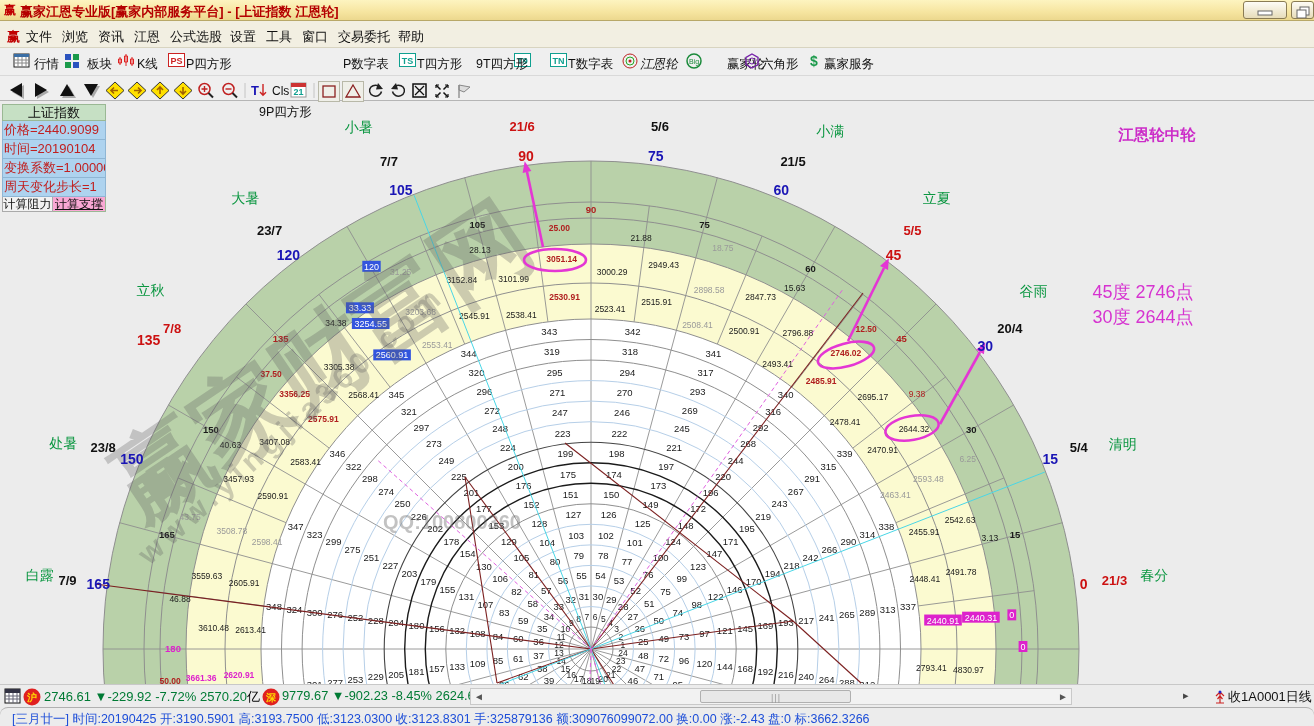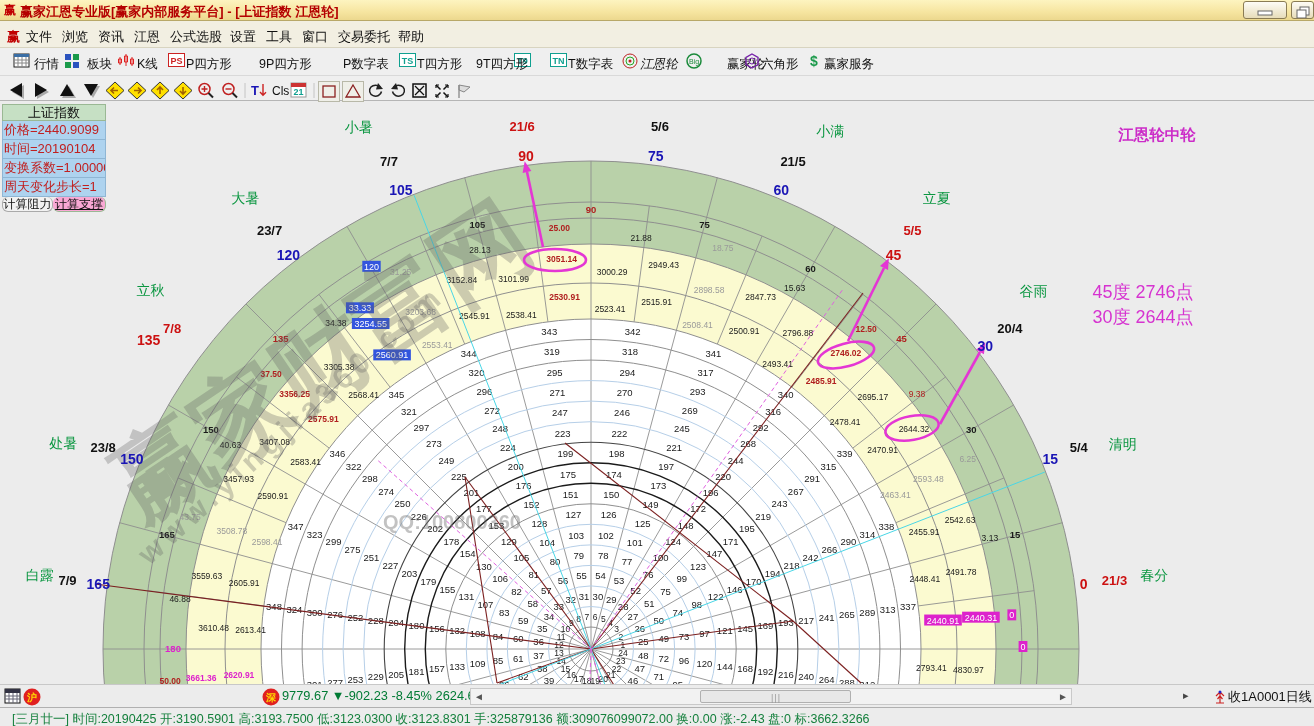--- a/index.html
+++ b/index.html
@@ -14,23 +14,23 @@
 #menubar{top:21px;height:27px;background:#f2efe2;border-bottom:1px solid #d8d4c0;}
 .menuitem{position:absolute;top:7px;font-size:13px;color:#111;}
 #toolbar1{top:48px;height:28px;background:#efefef;border-bottom:1px solid #d9d9d9;}
 #toolbar2{top:76px;height:25px;background:#efefef;border-bottom:1px solid #b5b5b5;}
 .tbtext{position:absolute;top:8px;font-size:12.5px;color:#111;}
 .tico{position:absolute;top:5px;}
 #panel{position:absolute;left:2px;top:104px;width:104px;z-index:6;font-size:13px;}
 #panel .hd{background:#c6e0c4;border:1px solid #9ab894;color:#111;text-align:center;height:17px;line-height:16px;}
 #panel .row{background:#aed3ef;border:1px solid #8fb6d4;border-top:none;color:#c02020;height:19px;line-height:18px;padding-left:1px;white-space:nowrap;overflow:hidden;}
 #panel .btns{display:flex;}
-#panel .btns div{height:15px;line-height:14px;font-size:12px;text-align:center;color:#111;white-space:nowrap;overflow:hidden;border-radius:6px;}
+#panel .btns div{height:15px;line-height:14px;font-size:12px;text-align:center;color:#111;white-space:nowrap;overflow:hidden;}
 #marketbar{top:684px;height:23px;background:#ececec;border-top:1px solid #c8c8c8;font-size:13px;}
-#statusbar{top:707px;height:19px;background:#ececec;border-top:1px solid #b0b0b0;font-size:12.5px;color:#15803d;}
+#statusbar{top:707px;height:19px;background:#ececec;border-top:1px solid #b0b0b0;font-size:12.5px;color:#1d4ed8;border-radius:8px;}
 .grn{color:#007a34;}
 #mtext{position:absolute;left:44px;top:3px;white-space:nowrap;}
 #stext{position:absolute;left:12px;top:3px;white-space:nowrap;}
 .wbtn{position:absolute;top:1px;height:18px;background:linear-gradient(#fdfcf6,#e7ddba);border:1px solid #8a7c54;border-radius:3px;}
 #scrollh{position:absolute;left:470px;top:3px;width:602px;height:17px;background:#f2f2f2;border:1px solid #c9c9c9;}
 #scrollh .thumb{position:absolute;left:229px;top:1px;width:151px;height:13px;background:#e8e8e8;border:1px solid #b0b0b0;border-radius:2px;}
 .sarr{position:absolute;top:2px;font-size:10px;color:#555;}
 </style>
 </head>
 <body>
@@ -549,21 +549,21 @@
       <div class="tbtext" style="left: 137px;">K线</div>
       <div class="tico" style="left: 168px;"><svg width="18" height="15">
           <rect x="0.5" y="0.5" width="16" height="13" fill="#fff" stroke="#cc2222"></rect>
           <text x="8.5" y="11" font-size="9" font-weight="bold" fill="#cc2222" text-anchor="middle" font-family="Liberation Sans">PS</text>
         </svg></div>
       <div class="tbtext" style="left: 186px;">P四方形</div>
       <div class="tico" style="left: 240px; margin-top: 24px;"><svg width="18" height="15">
           <rect x="0.5" y="0.5" width="16" height="13" fill="#fff" stroke="#aa22aa"></rect>
           <text x="8.5" y="11" font-size="9" font-weight="bold" fill="#aa22aa" text-anchor="middle" font-family="Liberation Sans">P9</text>
         </svg></div>
-      <div class="tbtext" style="left: 259px;">9P四方形</div>
+      <div class="tbtext" style="left: 259px; margin-top: 48px;">9P四方形</div>
       <div class="tico" style="left: 339px; margin-top: 28px;"><svg width="18" height="15">
           <rect x="0.5" y="0.5" width="16" height="13" fill="#fff" stroke="#aa1133"></rect>
           <text x="8.5" y="11" font-size="9" font-weight="bold" fill="#aa1133" text-anchor="middle" font-family="Liberation Sans">PN</text>
         </svg></div>
       <div class="tbtext" style="left: 343px;">P数字表</div>
       <div class="tico" style="left: 399px;"><svg width="18" height="15">
           <rect x="0.5" y="0.5" width="16" height="13" fill="#fff" stroke="#0fa090"></rect>
           <text x="8.5" y="11" font-size="9" font-weight="bold" fill="#0fa090" text-anchor="middle" font-family="Liberation Sans">TS</text>
         </svg></div>
       <div class="tbtext" style="left: 417px;">T四方形</div>
@@ -695,20 +695,21 @@
   <div class="row">时间=20190104</div>
   <div class="row">变换系数=1.00000</div>
   <div class="row">周天变化步长=1</div>
   <div class="btns">
     <div style="width:51px;background:#f2f2f2;border:1px solid #aaa;border-top:none;">计算阻力</div>
     <div style="width:53px;background:#f9a8d4;border:1px solid #9ab894;border-top:none;border-left:none;text-decoration:underline;">计算支撑</div>
   </div>
 </div>
 
 <div class="bar" id="marketbar">
+  <div id="mtext"><span class="grn">2746.61 ▼-229.92 -7.72% 2570.20</span>亿</div>
   <div style="position:absolute;left:282px;top:3px;white-space:nowrap;font-size:12.8px;" class="grn">9779.67 ▼-902.23 -8.45% 2624.6</div>
   <div id="scrollh">
         <span class="sarr" style="left:3px;">◄</span>
         <div class="thumb">
           <span style="position:absolute;left:70px;top:2px;font-size:9px;color:#999;letter-spacing:1px;">|||</span>
         </div>
         <span class="sarr" style="right:3px;">►</span>
       </div>
   <div style="position:absolute;left:1183px;top:4px;font-size:11px;color:#444;">▸</div>
       <div style="position:absolute;left:1228px;top:3px;font-size:13px;color:#111;">收1A0001日线</div>

